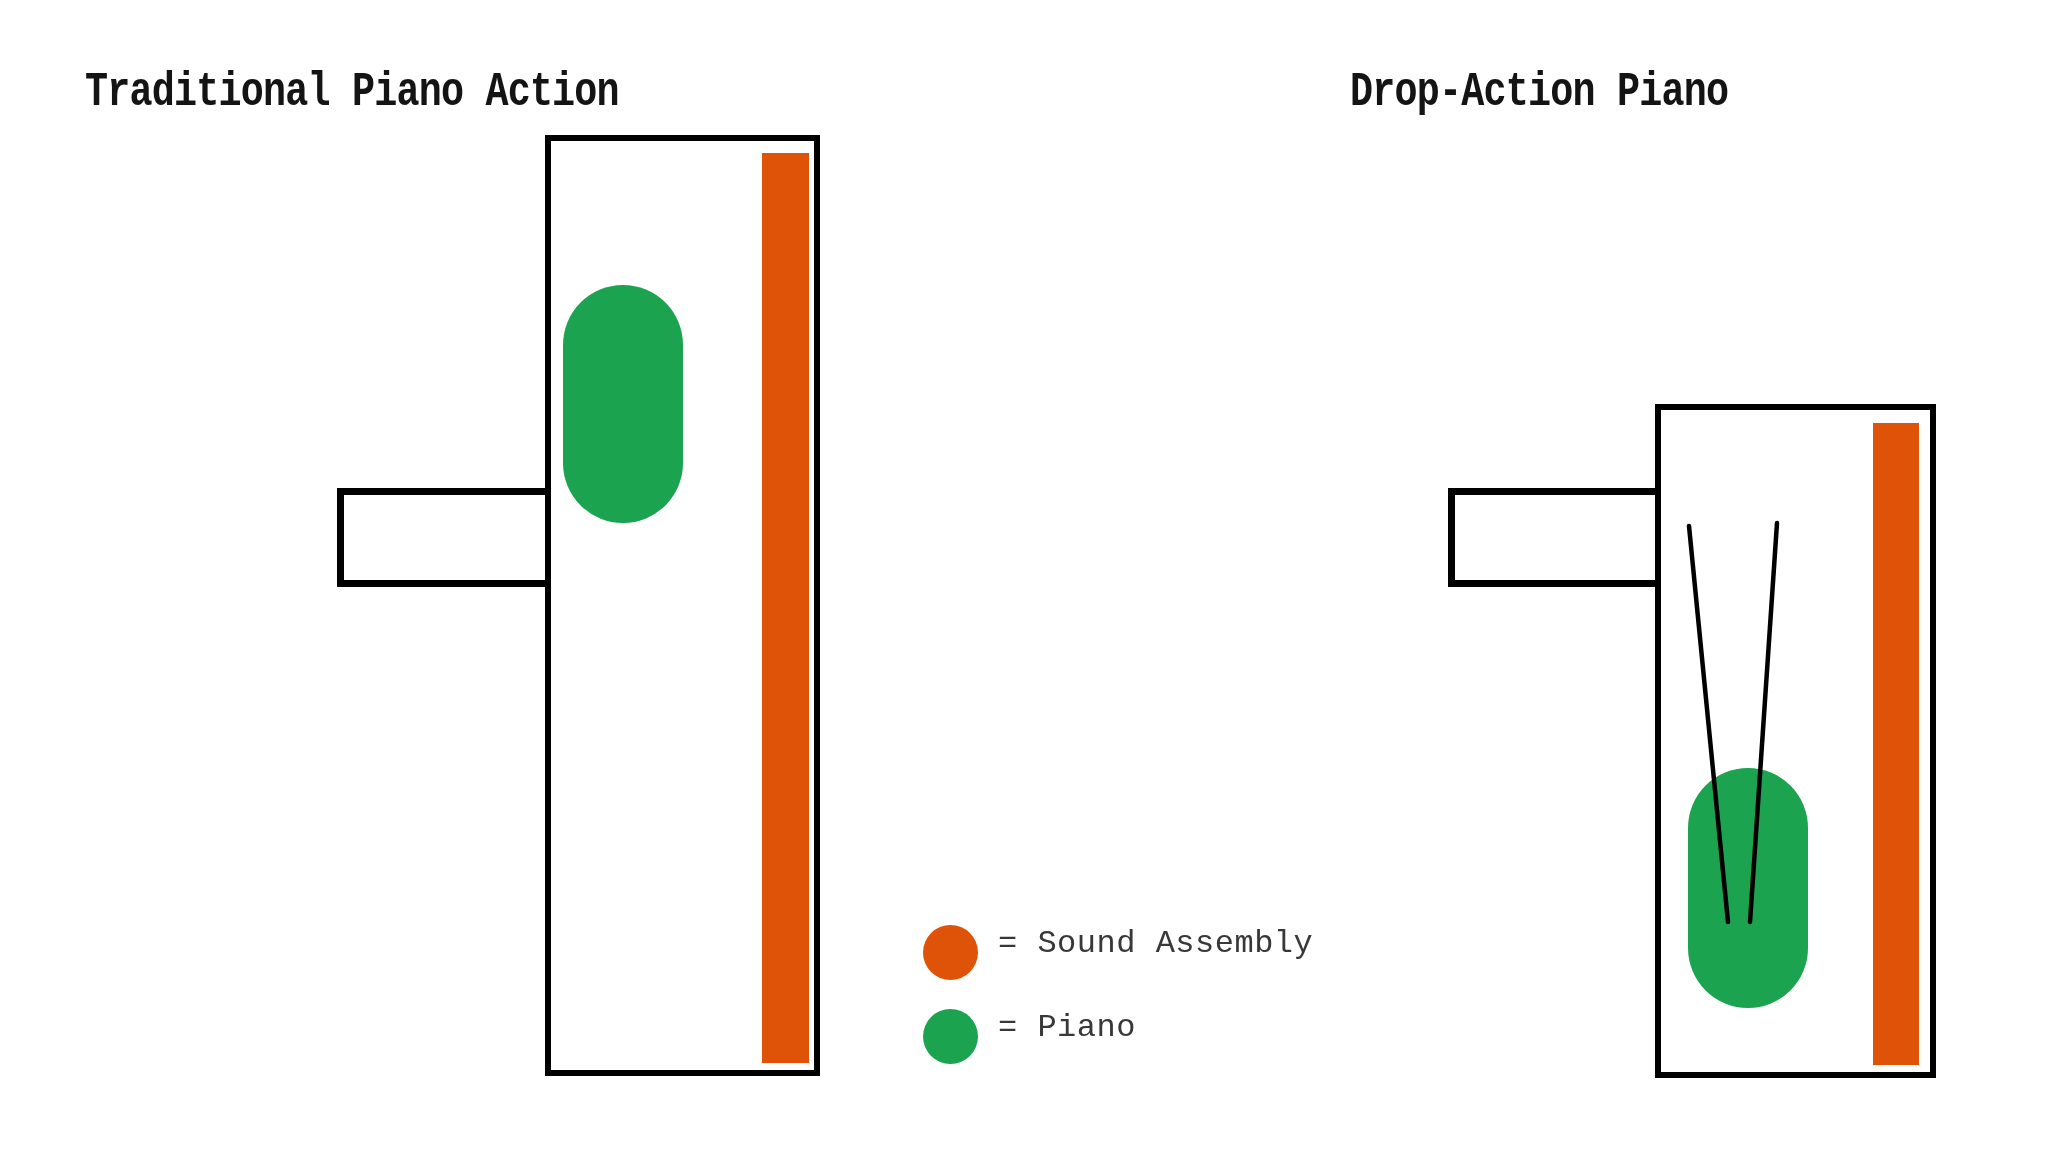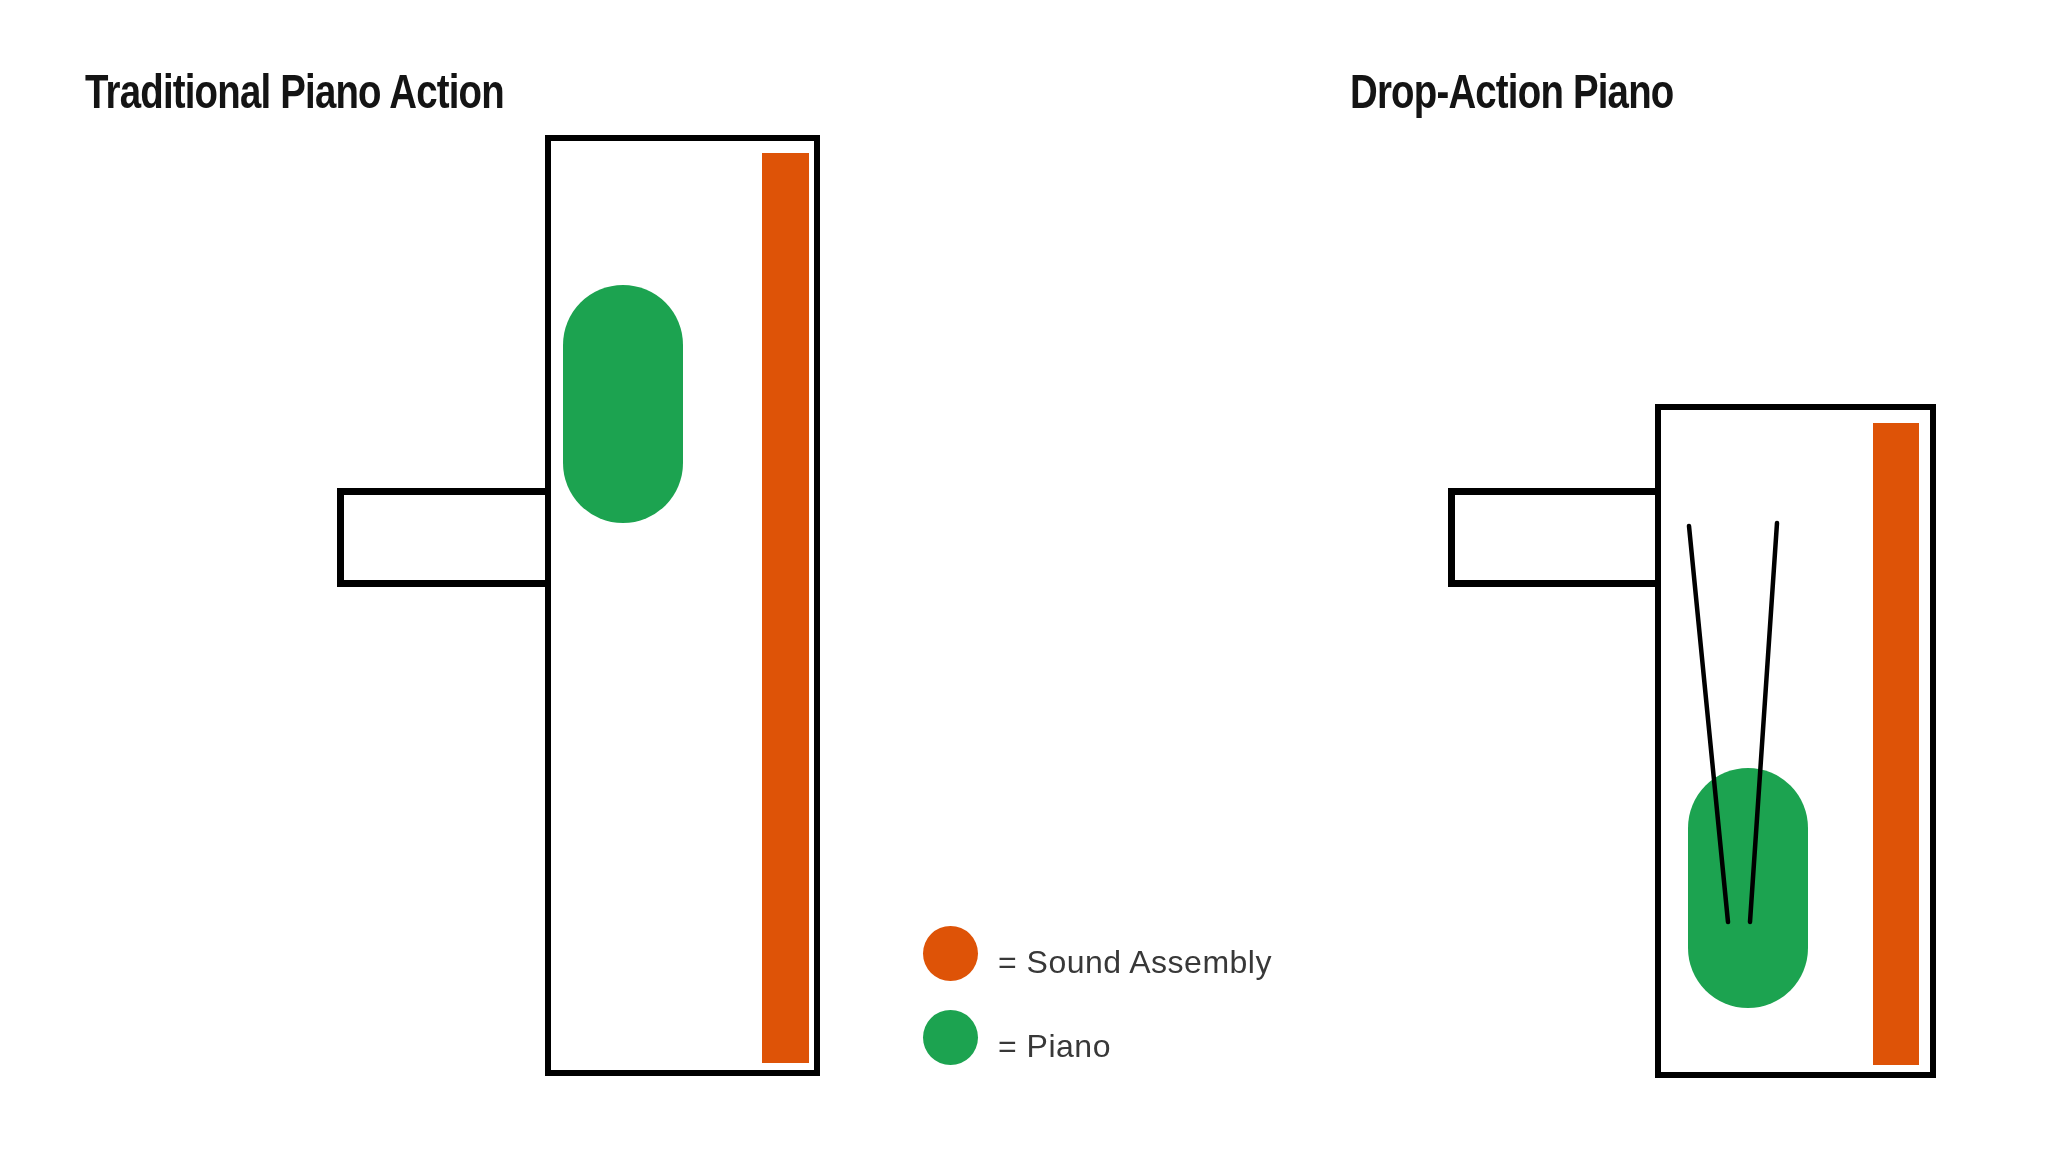--- a/index.html
+++ b/index.html
@@ -6,21 +6,21 @@
     margin: 0;
     padding: 0;
     background: #ffffff;
   }
   .canvas {
     position: relative;
     width: 1937px;
     height: 1152px;
     background: #ffffff;
     overflow: hidden;
-    font-family: Liberation Sans, sans-serif;
+    font-family: Liberation Mono, monospace;
   }
 
   
   .title {
     position: absolute;
     margin: 0;
     font-size: 48px;
     font-weight: 700;
     color: #141414;
     letter-spacing: -1px;
@@ -75,21 +75,21 @@
     top: 0;
     width: 2048px;
     height: 1152px;
     pointer-events: none;
   }
 
   
   .legend-row {
     position: absolute;
     display: flex;
-    align-items: flex-end;
+    align-items: flex-start;
     height: 56px;
   }
   .legend-row-1 { left: 923px; top: 925px; }
   .legend-row-2 { left: 923px; top: 1009px; }
   .legend-swatch {
     width: 55px;
     height: 55px;
     border-radius: 50%;
     flex: 0 0 auto;
   }

